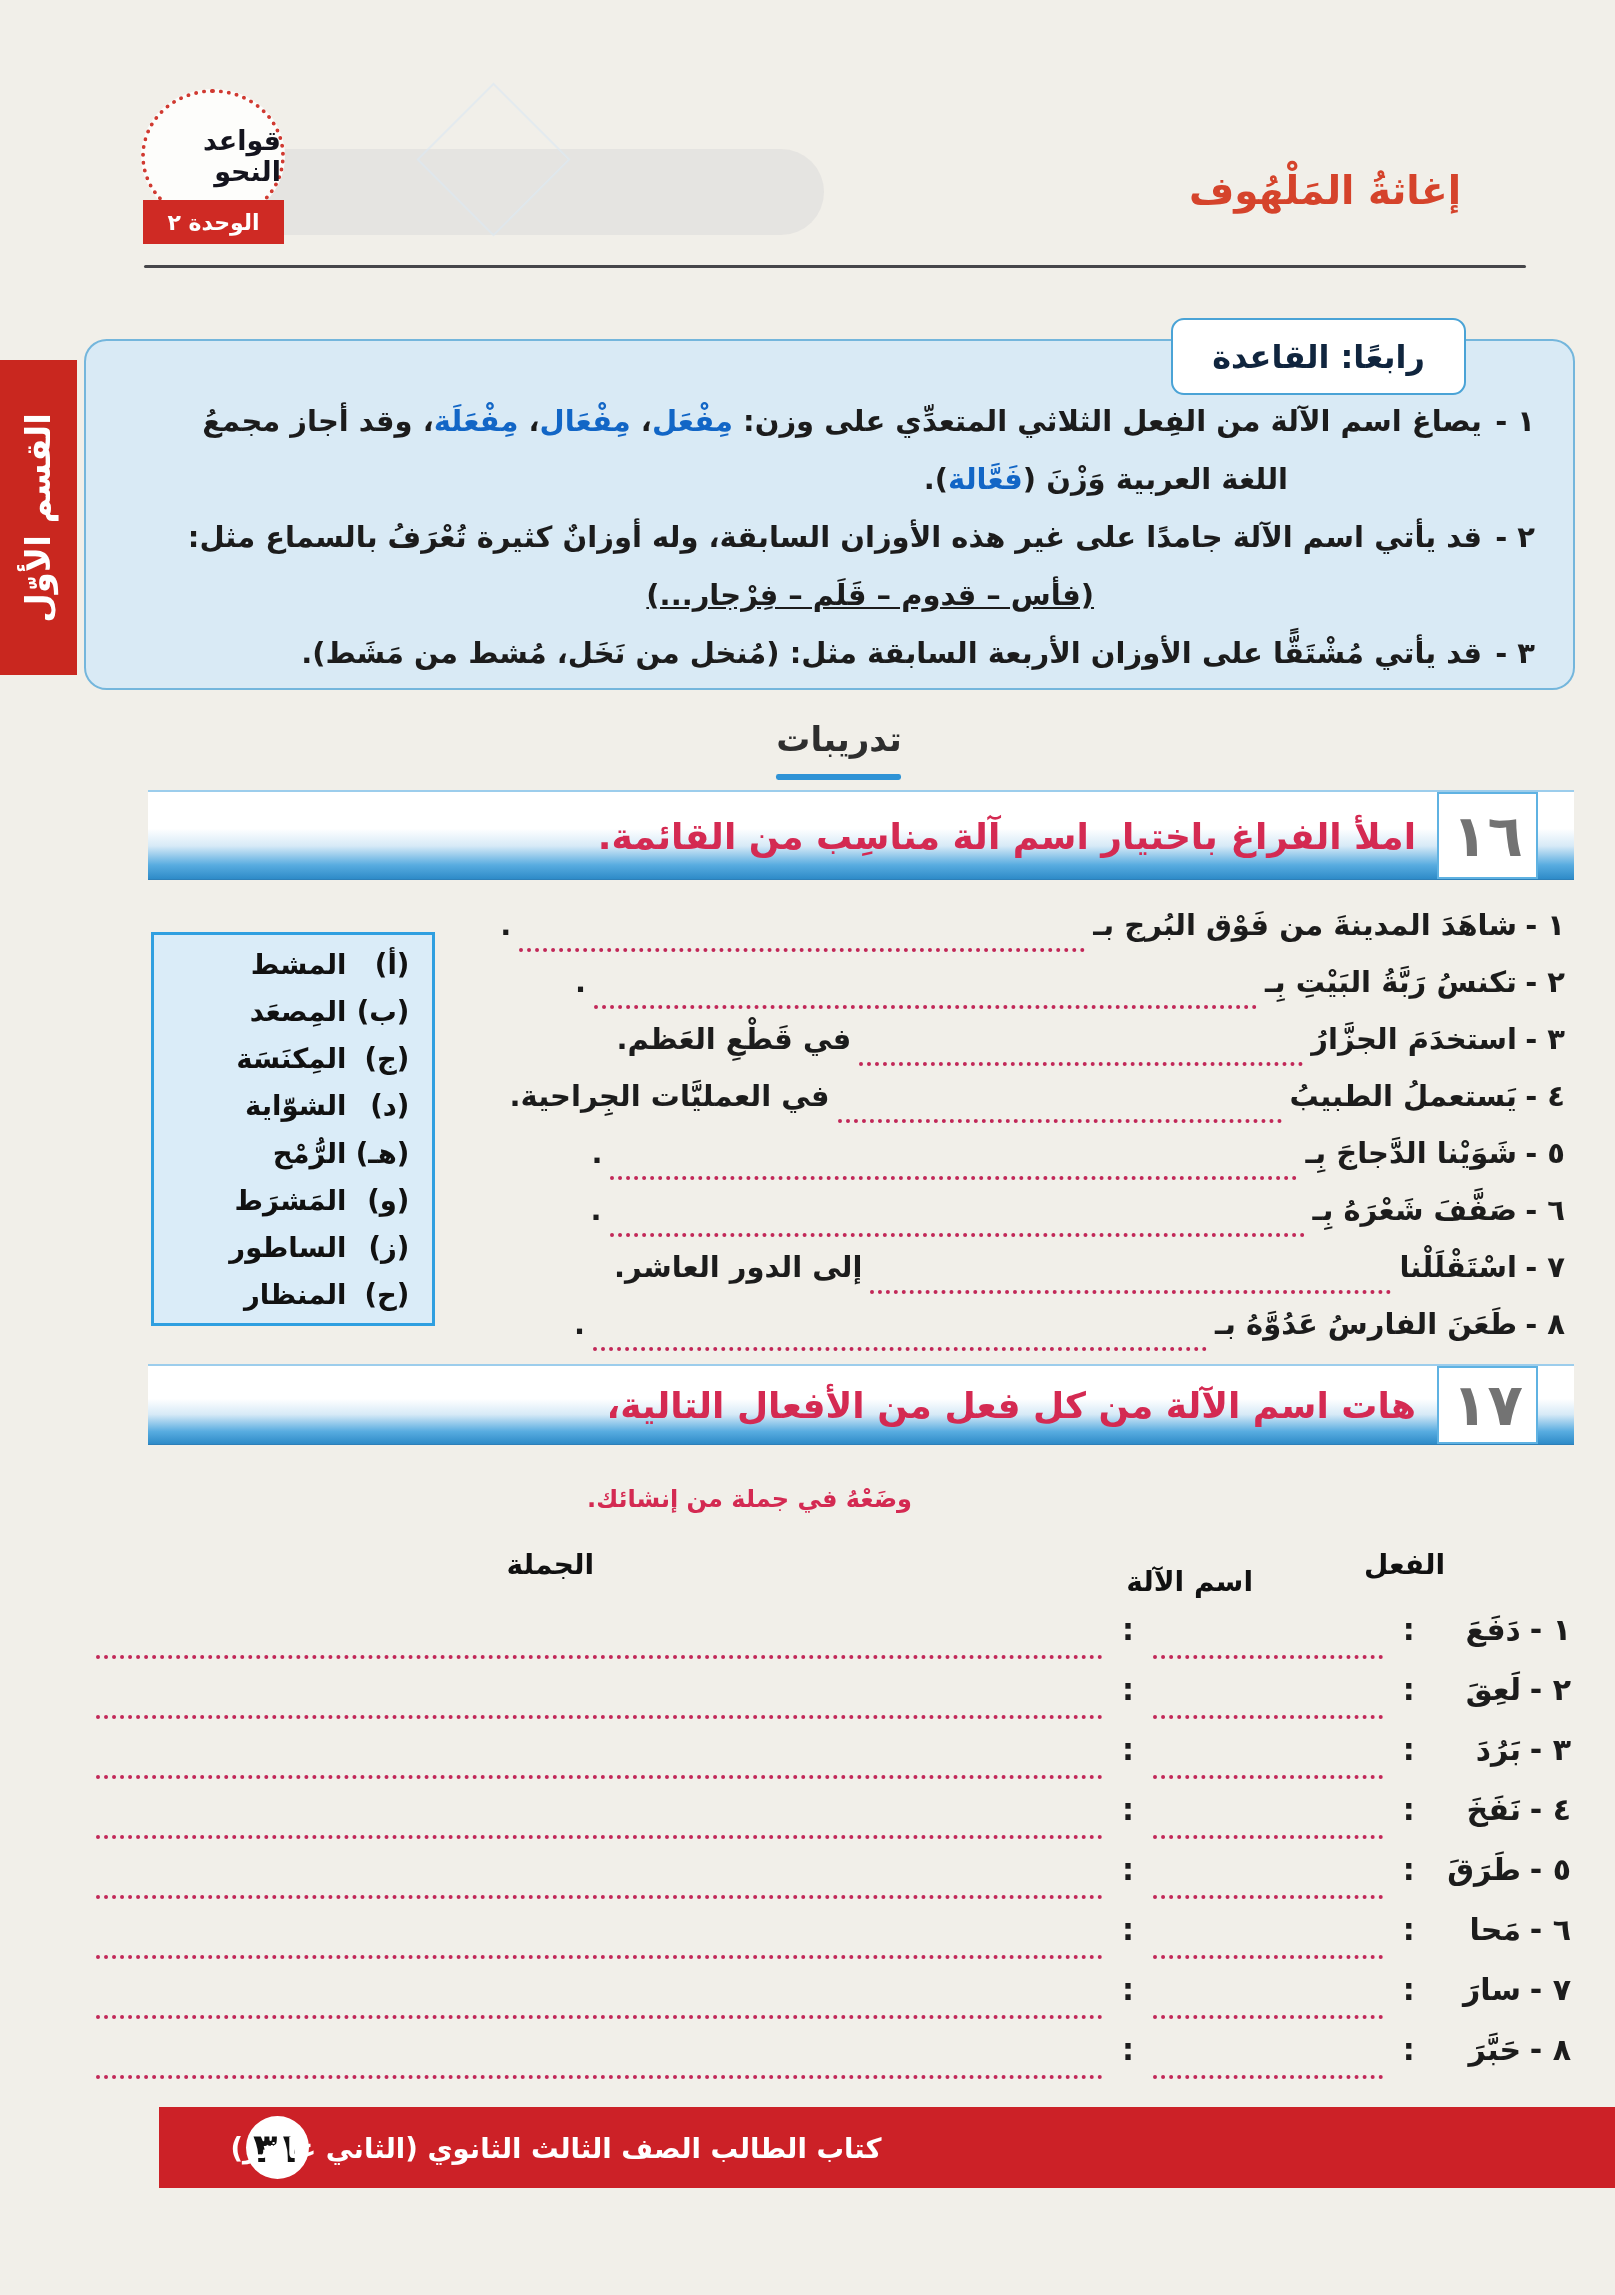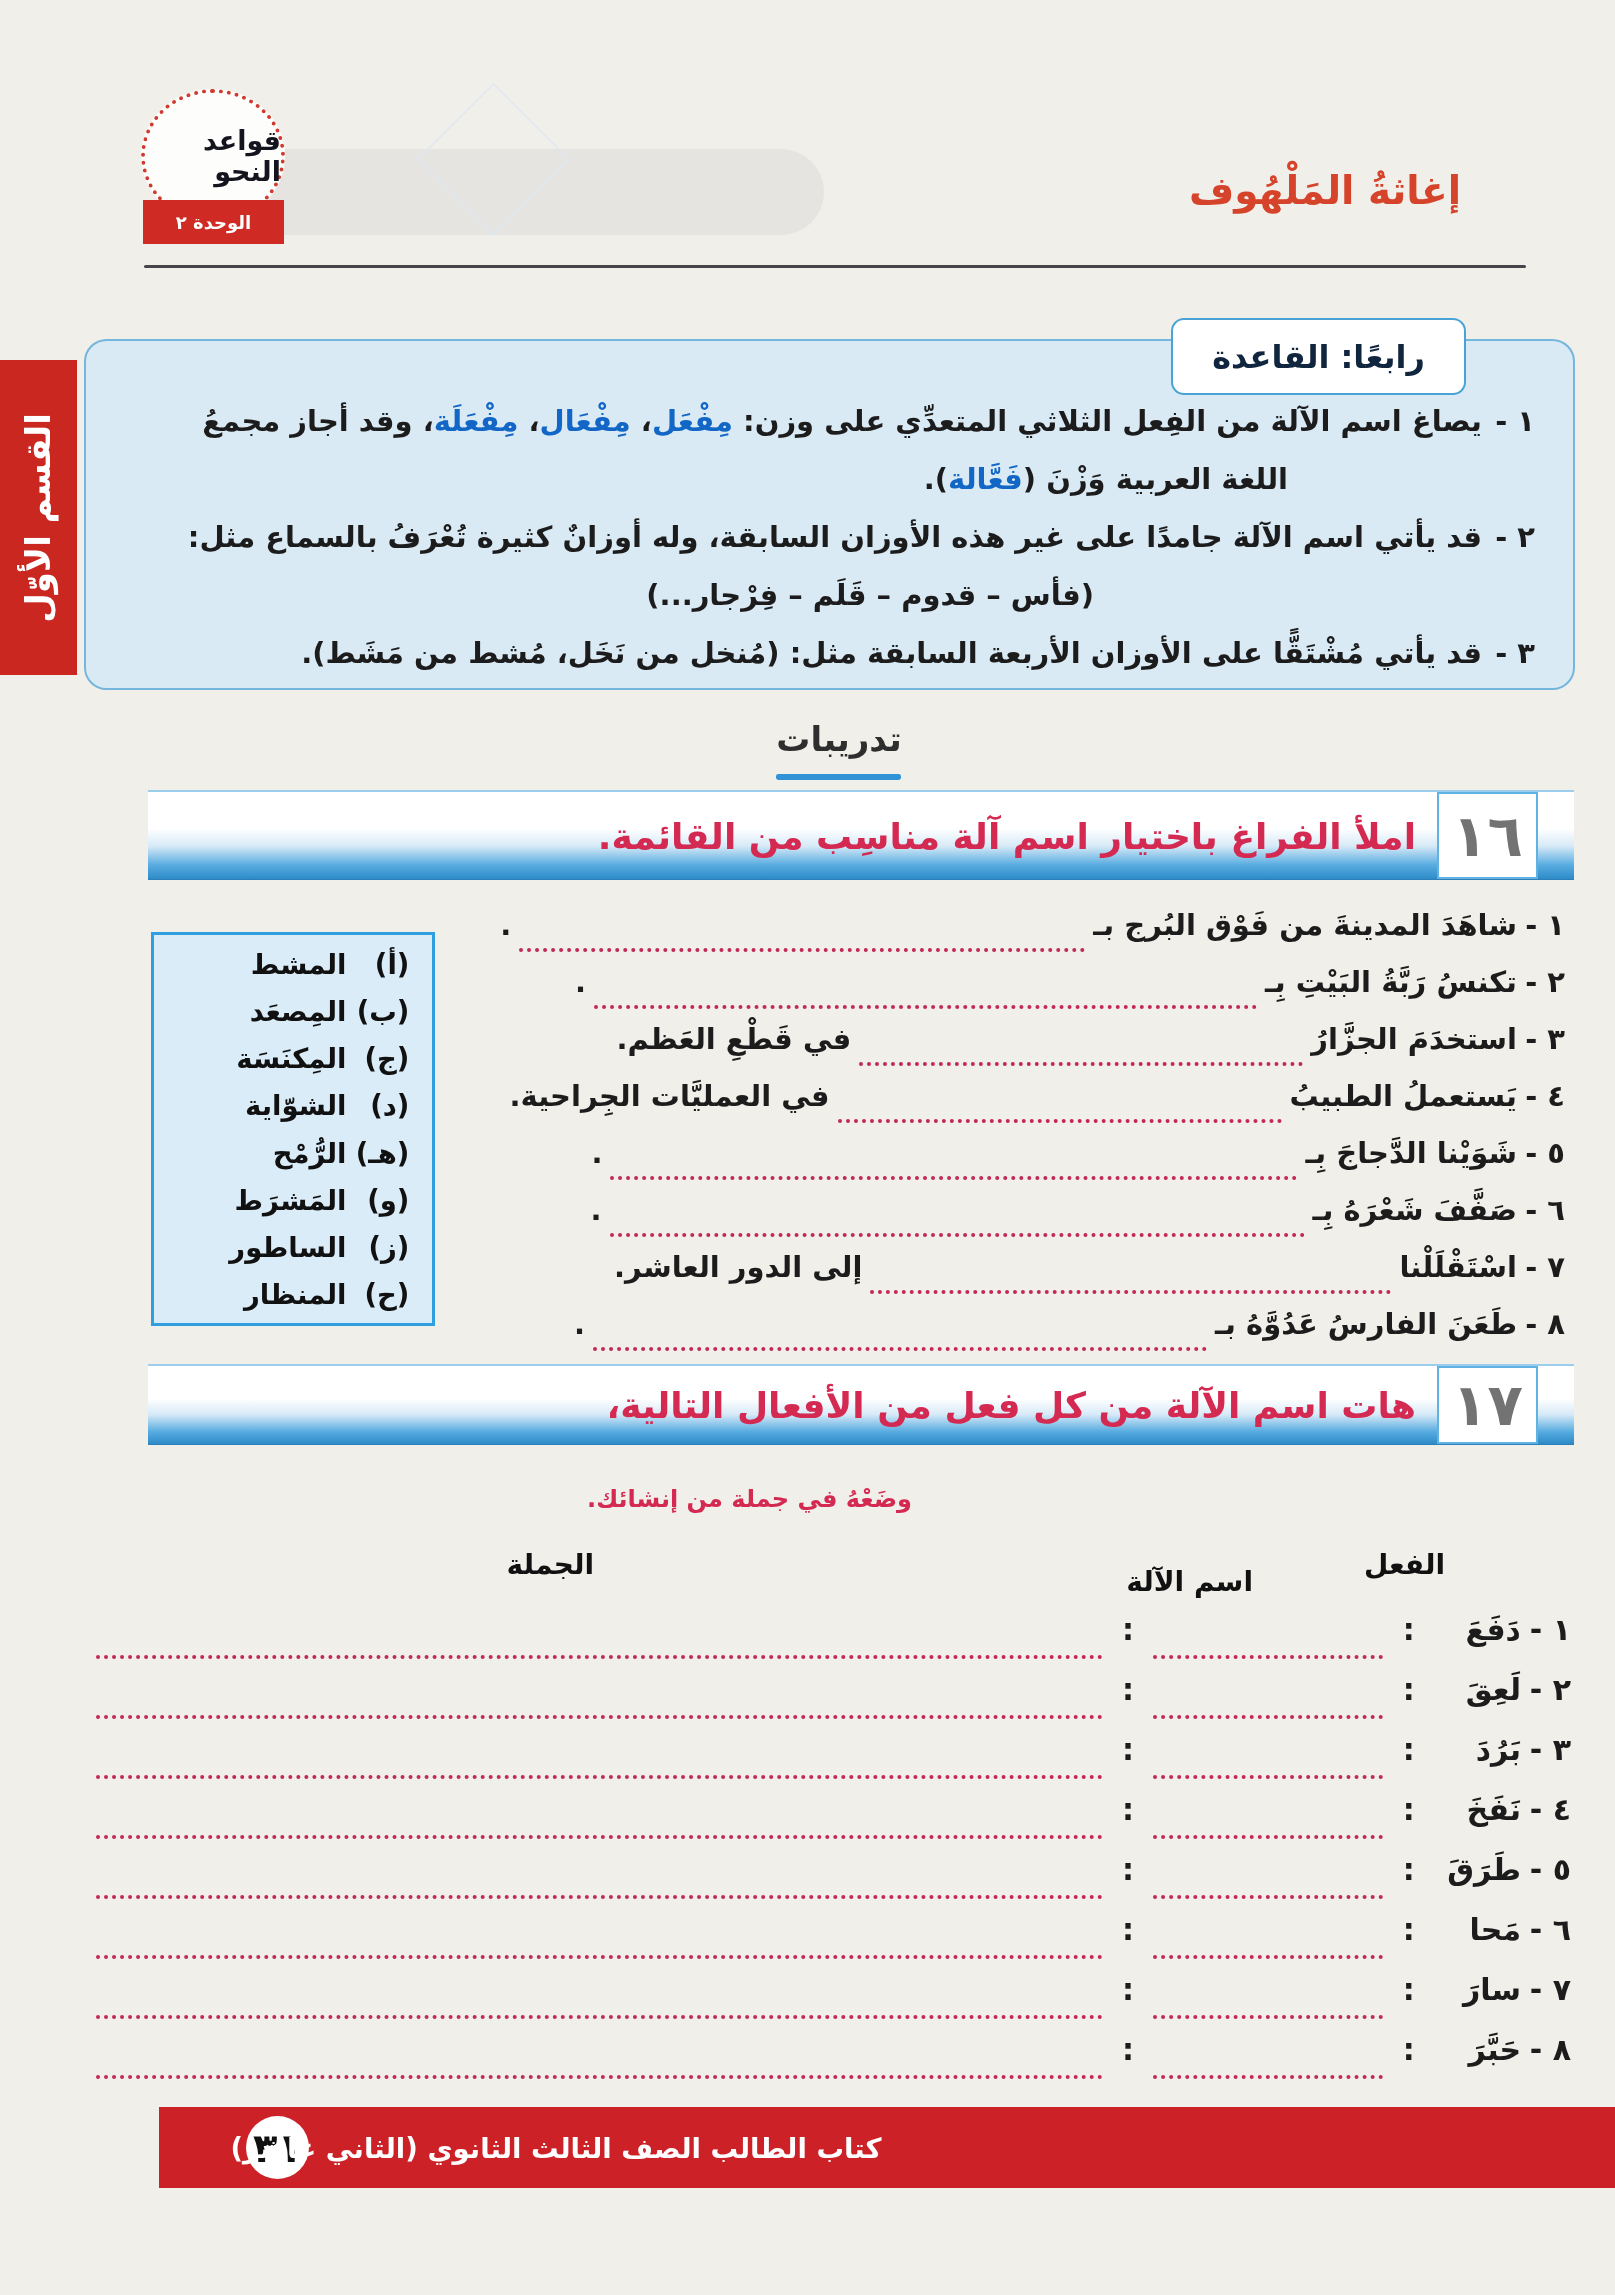--- a/index.html
+++ b/index.html
@@ -13,21 +13,21 @@
 
   
   .header-swoosh{position:absolute;left:267px;top:149px;width:558px;height:86px;background:#e3e2df;
                  border-radius:0 43px 43px 0;opacity:.85;}
   .diamond{position:absolute;left:440px;top:105px;width:105px;height:105px;border:2.4px solid #dde8f1;
            transform:rotate(45deg);opacity:.7;background:transparent;}
   .badge-circle{position:absolute;left:142px;top:89px;width:144px;height:134px;border-radius:50%;
                 background:#fdfdfb;border:4.8px dotted #d03a31;box-sizing:border-box;display:flex;
                 align-items:center;justify-content:center;font-size:27px;font-weight:bold;color:#14141e;z-index:2;}
   .badge-unit{position:absolute;left:144px;top:200px;width:141px;height:44px;background:#cf2a24;color:#fff;
-              font-size:18px;font-weight:bold;display:flex;align-items:center;justify-content:center;z-index:3;}
+              font-size:22px;font-weight:bold;display:flex;align-items:center;justify-content:center;z-index:3;}
   .lesson-title{position:absolute;right:154px;top:168px;font-size:39px;font-weight:bold;color:#d5432b;white-space:nowrap;}
   .header-divider{position:absolute;left:145px;top:265px;width:1382px;height:3.2px;background:#46464a;border-radius:1.6px;}
 
   
   .rule-box{position:absolute;left:85px;top:339px;width:1491px;height:351px;background:#d9eaf5;
             border:2.4px solid #74b6dc;border-radius:22.6px;box-sizing:border-box;}
   .rule-tab{position:absolute;left:1172px;top:318px;width:295px;height:77px;background:#fff;
             border:2.4px solid #4aa3d6;border-radius:13px;display:flex;align-items:center;justify-content:center;
             font-size:32px;font-weight:bold;color:#10253e;z-index:2;box-sizing:border-box;}
   .rules{position:absolute;left:85px;top:368px;width:1491px;padding:24px 40px 0 32px;box-sizing:border-box;}
@@ -117,21 +117,21 @@
         <span class="rule-num">١ -</span>
         <div class="rule-lines">
           <div class="rule-line"><span>يصاغ اسم الآلة من الفِعل الثلاثي المتعدِّي على وزن: </span><span class="blue">مِفْعَل</span><span>، </span><span class="blue">مِفْعَال</span><span>، </span><span class="blue">مِفْعَلَة</span><span>، وقد أجاز مجمعُ</span></div>
           <div class="rule-line" style="padding-right: 194px;"><span>اللغة العربية وَزْنَ (</span><span class="blue">فَعَّالة</span><span>).</span></div>
         </div>
       </div>
       <div class="rule-row">
         <span class="rule-num">٢ -</span>
         <div class="rule-lines">
           <div class="rule-line"><span>قد يأتي اسم الآلة جامدًا على غير هذه الأوزان السابقة، وله أوزانٌ كثيرة تُعْرَفُ بالسماع مثل:</span></div>
-          <div class="rule-line" style="padding-right: 388px;"><span>(فأس – قدوم – قَلَم – فِرْجار...)</span></div>
+          <div class="rule-line" style="padding-right: 388px; text-decoration: underline;"><span>(فأس – قدوم – قَلَم – فِرْجار...)</span></div>
         </div>
       </div>
       <div class="rule-row">
         <span class="rule-num">٣ -</span>
         <div class="rule-lines">
           <div class="rule-line"><span>قد يأتي مُشْتَقًّا على الأوزان الأربعة السابقة مثل: (مُنخل من نَخَل، مُشط من مَشَط).</span></div>
         </div>
       </div>
     </div>
 

